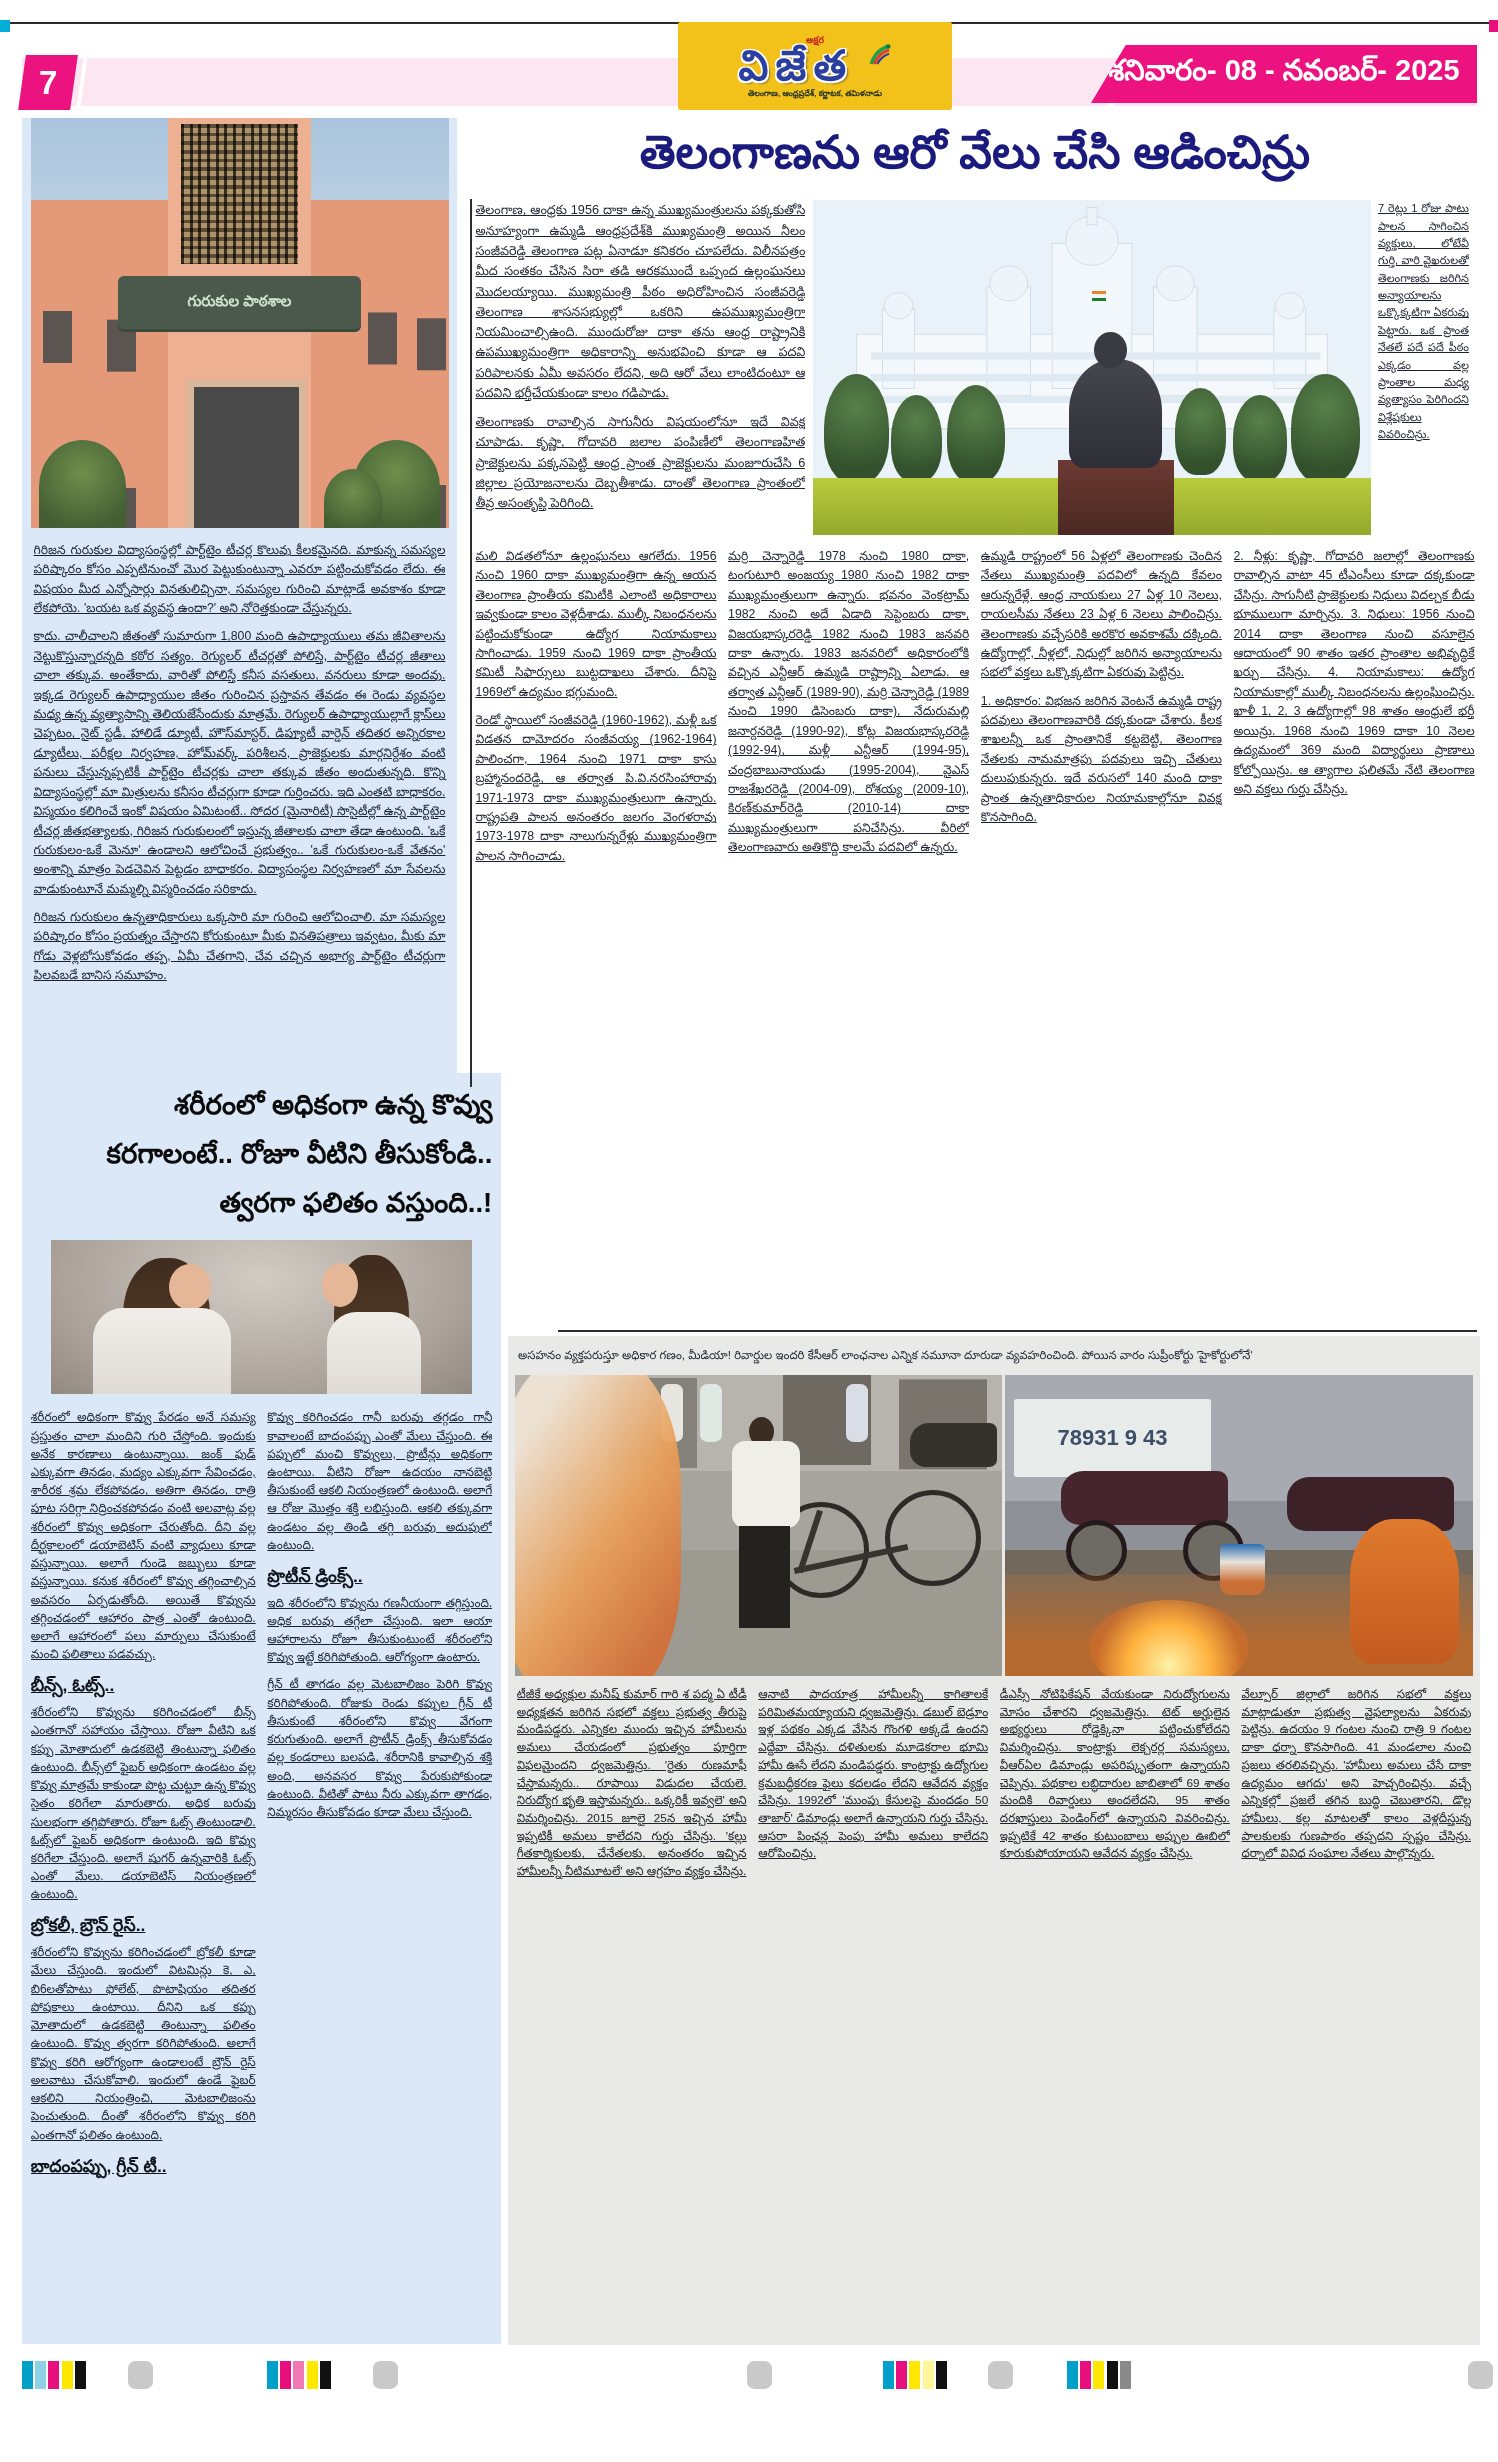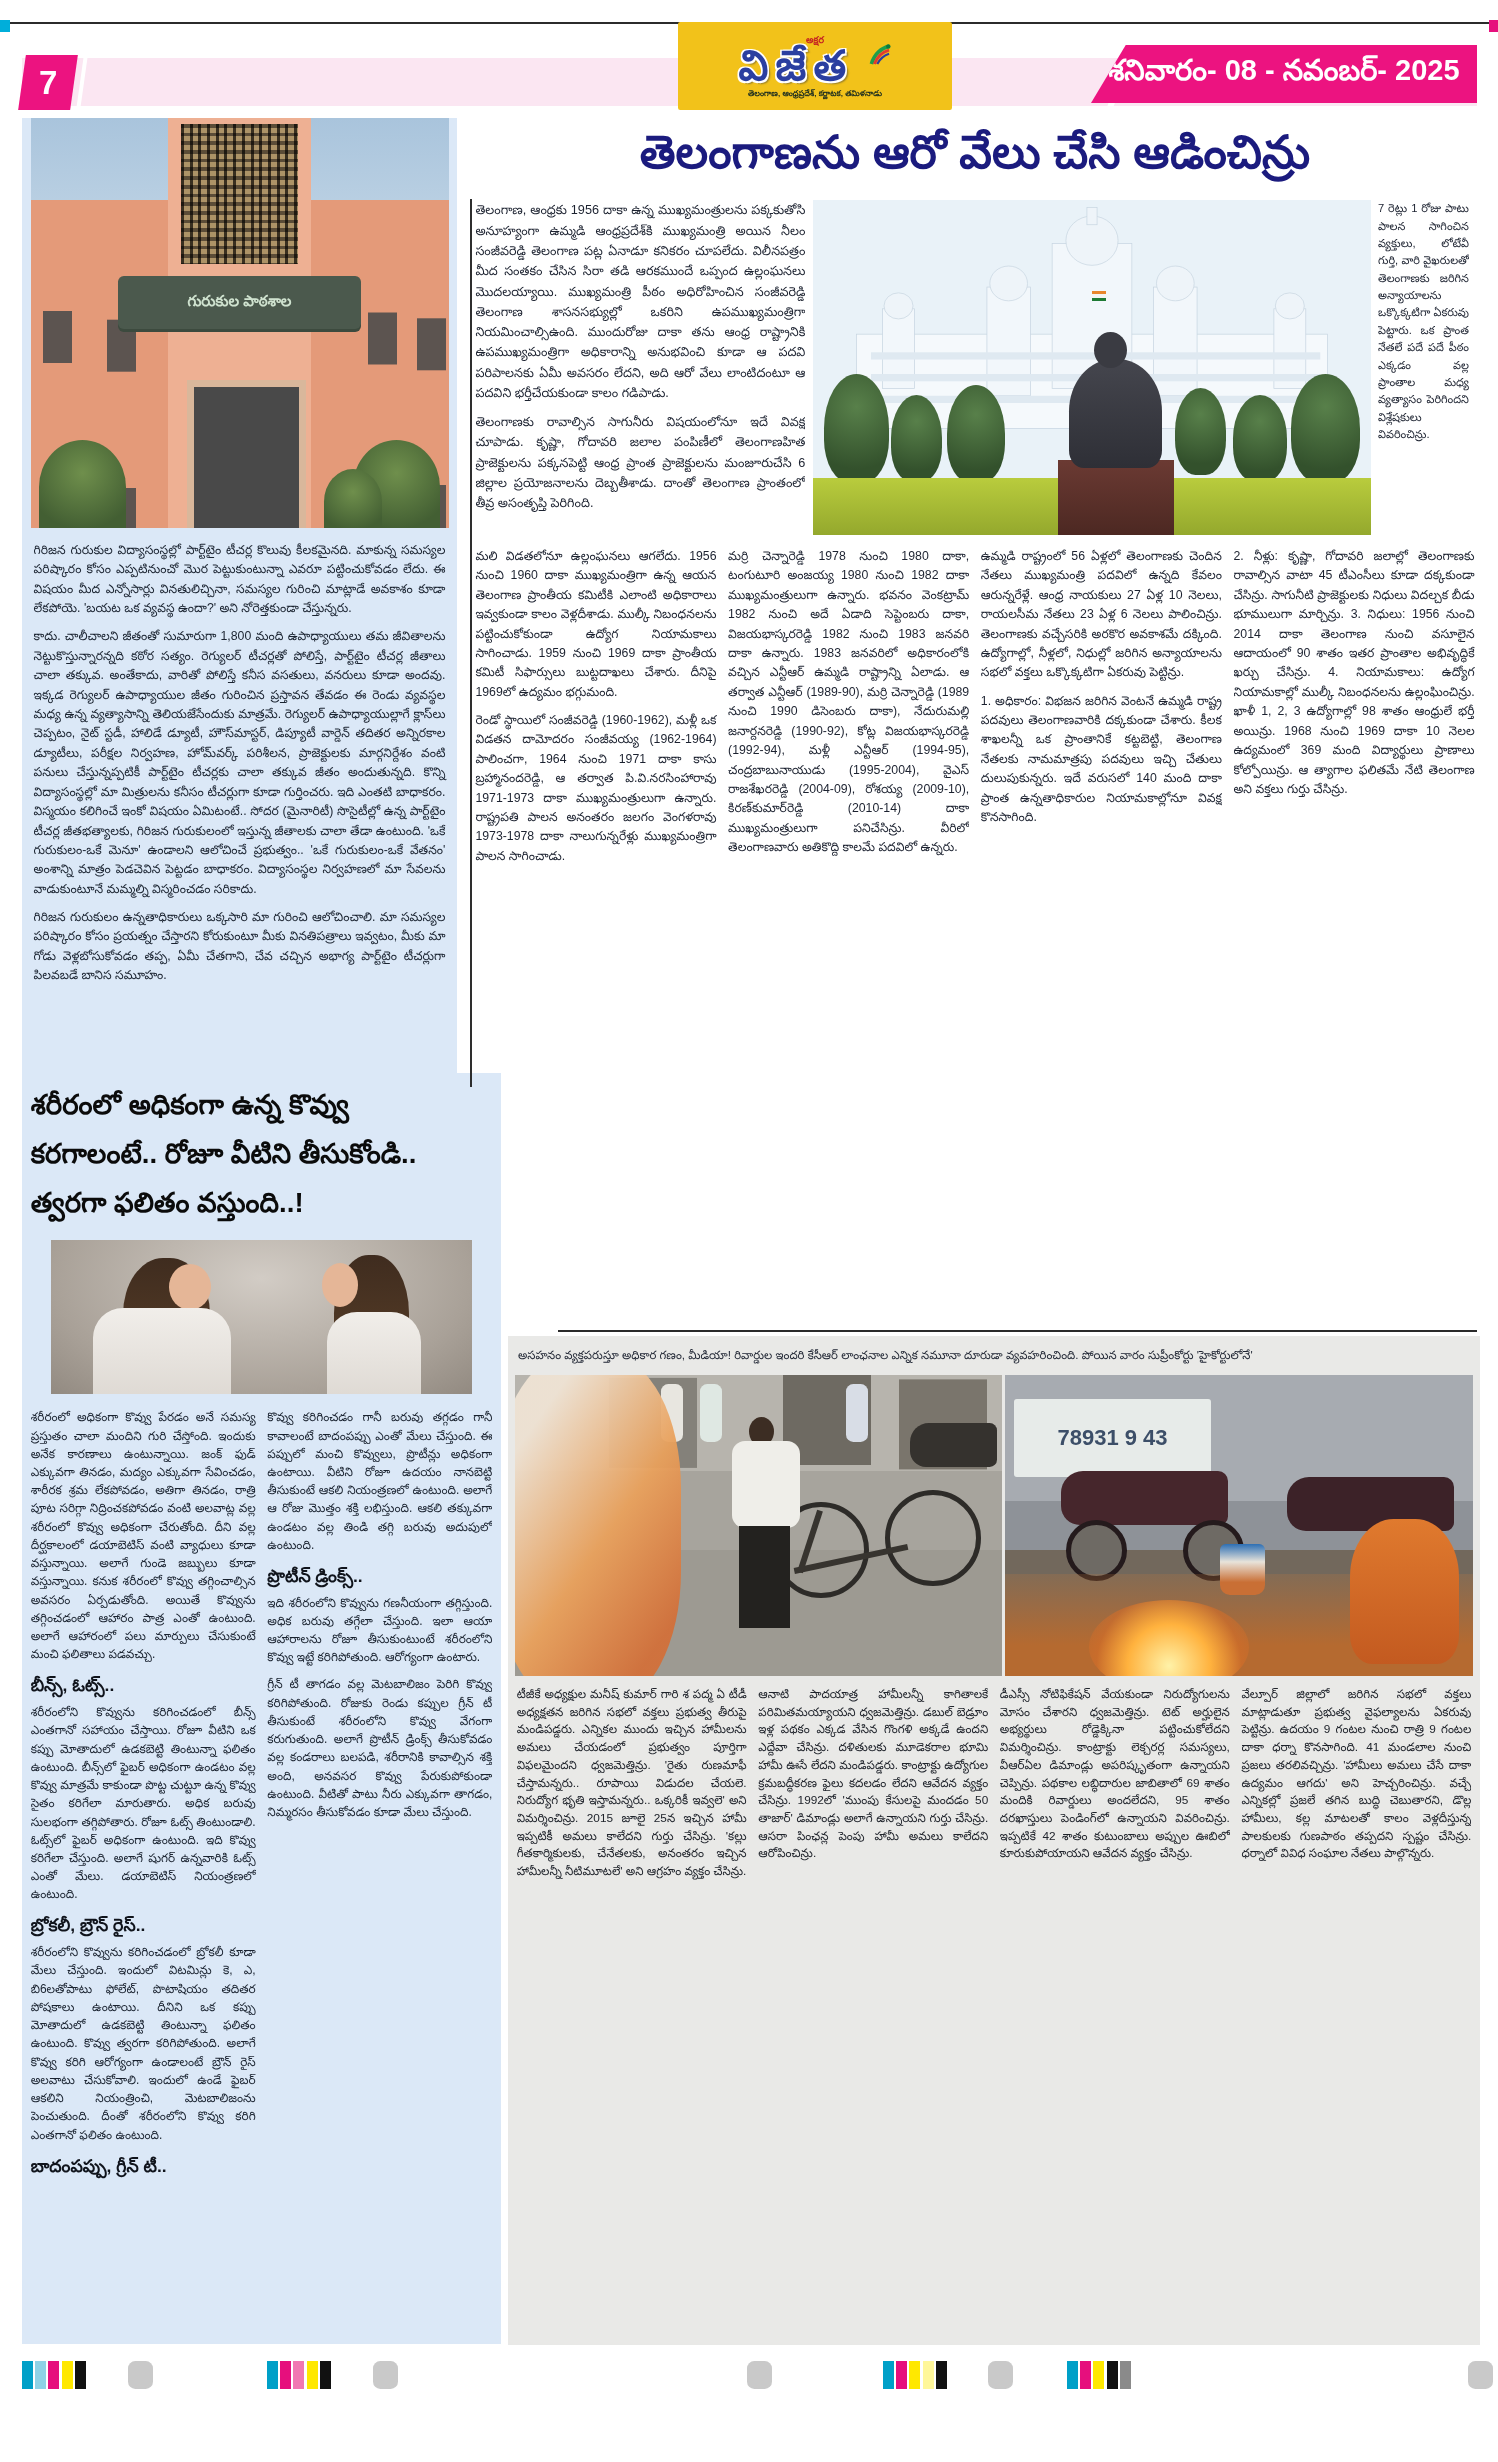--- a/index.html
+++ b/index.html
@@ -24,21 +24,21 @@
   .dateslash{left:1118px;top:45px;width:5.8px;height:65px;background:#fff;transform:rotate(20deg);}
   .logo{left:678px;top:22px;width:274px;height:88px;background:#f2c21a;border-radius:2.2px;
         display:flex;flex-direction:column;align-items:center;justify-content:center;z-index:3;}
   .logo-top{color:#c42222;font-size:9.4px;font-weight:bold;line-height:1;}
   .logo-title-row{display:flex;align-items:flex-start;gap:13px;}
   .logo-title{color:#2b3fa0;font-size:42px;font-weight:bold;letter-spacing:7.3px;line-height:1.05;
       text-shadow:1.5px 1.5px 0 #fff,-1.5px -1.5px 0 #fff,1.5px -1.5px 0 #fff,-1.5px 1.5px 0 #fff,2.9px 2.9px 1.5px rgba(60,60,60,.45);}
   .peacock{width:25px;height:25px;margin-top:-1.5px;}
   .logo-tag{color:#203020;font-size:8px;font-weight:bold;line-height:1;margin-top:1.5px;}
   
-  .jus p{margin:0 0 8.7px;text-align:justify;}
+  .jus p{margin:0 0 8.7px;text-align:justify;text-decoration:underline;}
   .col p.h{font-size:17.4px;font-weight:bold;margin:8.7px 0 4.4px;text-align:left;color:#10141c;}
   
   .left-top{left:22px;top:118px;width:435px;height:955px;background:#dbe8f7;overflow:hidden;}
   .left-head{font-size:36px;font-weight:bold;color:#0c0c0c;text-align:center;margin:8.7px 4.4px 7.3px;}
   .school-photo{position:relative;width:418px;height:410px;margin:0 auto;overflow:hidden;
      background:linear-gradient(#a9c4dc,#bdd2e4 26%,#cbdbe9 40%);}
   .sp-building{position:absolute;left:0;top:20%;width:100%;height:80%;background:#e49a79;}
   .sp-tower{position:absolute;left:33%;top:0;width:34%;height:100%;background:#eeb093;}
   .sp-grille{position:absolute;left:36%;top:1.5%;width:28%;height:34%;
      background:repeating-linear-gradient(90deg,#474035 0 2.9px,#d9c9a8 2.9px 8.7px),
@@ -50,21 +50,21 @@
      border:7.3px solid #d9b79b;border-bottom:none;}
   .sp-wins{position:absolute;left:3%;top:47%;width:29px;height:52px;background:#5c5450;
      box-shadow:64px 8.7px 0 #5c5450,325px 1.5px 0 #5c5450,374px 7.3px 0 #5c5450,
                 1.5px 168px 0 #5c5450,64px 177px 0 #5c5450,325px 168px 0 #5c5450,374px 174px 0 #5c5450;}
   .sp-bush{position:absolute;bottom:-5.8px;width:87px;height:94px;border-radius:50% 50% 0 0;
      background:radial-gradient(circle at 50% 35%,#6f8f4c,#435f33 75%);}
   .sp-bush.b1{left:2%;} .sp-bush.b2{right:2%;} .sp-bush.b3{right:16%;height:65px;width:58px;}
   .left-body{padding:13px 11.6px 0;font-size:12.3px;line-height:1.58;color:#1a2330;}
   
   .left-bot{left:22px;top:1073px;width:479px;height:1271px;background:#dbe8f7;overflow:hidden;}
-  .teaser{padding:13px 8.7px 2.9px;text-align:left;}
+  .teaser{padding:13px 8.7px 2.9px;text-align:right;}
   .teaser p{margin:0 0 11.6px;font-size:27.6px;font-weight:bold;color:#0b0b0b;line-height:1.35;}
   .women-photo{position:relative;width:421px;height:154px;margin:4.4px auto 0;overflow:hidden;
      background:radial-gradient(ellipse at 50% 25%,#d2ccc5,#a9a198 70%,#928a81);}
   .wp-hair{position:absolute;border-radius:46% 46% 40% 40%;background:linear-gradient(#3f2c1f,#5b4028);}
   .wp-face{position:absolute;border-radius:50%;background:#e5b697;}
   .wp-body{position:absolute;border-radius:30px 30px 0 0;background:linear-gradient(#f1eeea,#ddd8d2);}
   .health-cols{display:flex;gap:11.6px;padding:14.5px 8.7px 0;}
   .health-cols .col{flex:1;font-size:12px;line-height:1.52;color:#1a2330;overflow:hidden;height:921px;}
   
   .main-art{left:471px;top:118px;width:1008px;height:1204px;overflow:hidden;}

